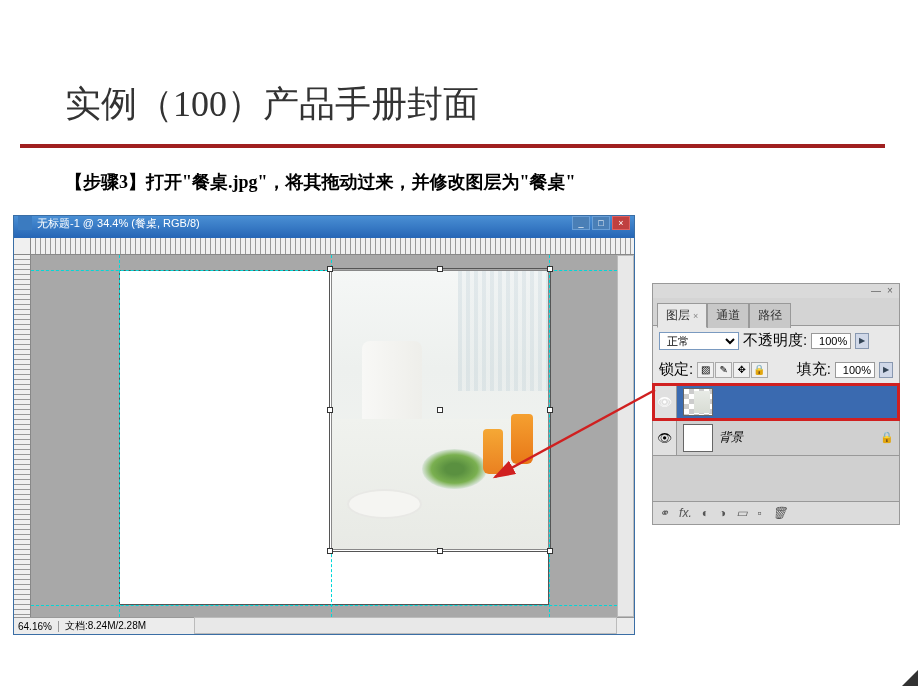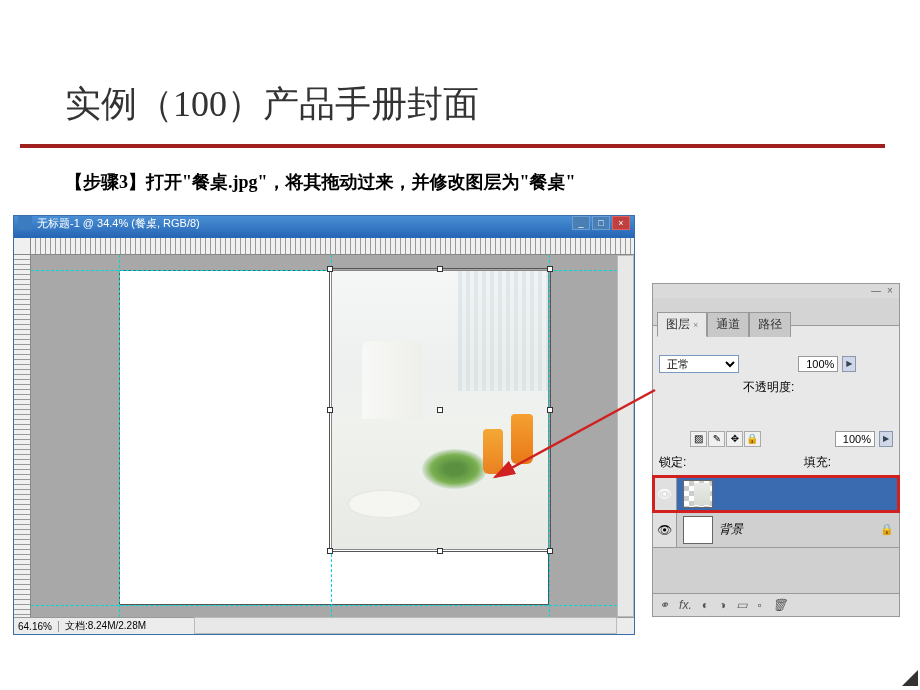--- a/index.html
+++ b/index.html
@@ -49,27 +49,27 @@
     
     .ps-statusbar { position: absolute; left:0; right:0; bottom:0; height:17px; background: #ececec; border-top: 1px solid #999; font-size: 10px; display: flex; align-items: center; padding: 0 4px; }
     .ps-zoom { border-right: 1px solid #999; padding-right: 6px; margin-right: 6px; }
     .ps-scroll-h { position: absolute; left: 180px; right: 17px; bottom: 0; height: 17px; background: #e8e8e8; border: 1px solid #bbb; }
     .ps-scroll-v { position: absolute; right: 0; top: 39px; bottom: 17px; width: 17px; background: #e8e8e8; border: 1px solid #bbb; }
     
     .layers-panel { position: absolute; right: 20px; top: 283px; width: 248px; background: #e8e8e8; border: 1px solid #999; font-size: 12px; }
     .lp-close-row { display: flex; justify-content: flex-end; padding: 1px 2px; background: #dadada; }
     .lp-close-btn { width: 14px; height: 12px; font-size: 10px; text-align: center; color: #666; }
     .lp-tabs { display: flex; background: #d4d4d4; padding: 2px 4px 0 4px; gap: 0; }
-    .lp-tab { padding: 3px 8px; font-size: 12px; background: #c8c8c8; border: 1px solid #999; border-bottom: none; color: #333; position: relative; top: 12px; }
+    .lp-tab { padding: 3px 8px; font-size: 12px; background: #c8c8c8; border: 1px solid #999; border-bottom: none; color: #333; position: relative; top: 3px; }
     .lp-tab.active { background: #e8e8e8; border-bottom: 1px solid #e8e8e8; }
     .lp-tab .tab-x { font-size: 9px; margin-left: 3px; color: #888; }
     
     .lp-row1 { display: flex; align-items: center; padding: 5px 6px; gap: 4px; border-top: 1px solid #999; }
     .lp-select { background: #fff; border: 1px solid #7a9ac0; font-size: 11px; padding: 1px 3px; width: 80px; }
-    .lp-label { font-size: 12px; margin-top: 48px; }
+    .lp-label { font-size: 15px; }
     .lp-pct { background: #fff; border: 1px solid #999; font-size: 11px; padding: 1px 3px; width: 40px; text-align: right; }
     .lp-dropdown-btn { width: 14px; height: 16px; background: #d0d8e8; border: 1px solid #8898b0; font-size: 8px; text-align: center; line-height: 14px; color: #345; }
     
     .lp-row2 { display: flex; align-items: center; padding: 5px 6px; gap: 4px; }
     .lock-icons { display: flex; gap: 1px; }
     .lock-icon { width: 17px; height: 16px; background: #f0f0f0; border: 1px solid #aaa; font-size: 10px; text-align: center; line-height: 14px; }
     
     .lp-layers { background: #d0d0d0; }
     .layer-row { display: flex; align-items: center; height: 36px; border-bottom: 1px solid #999; }
     .layer-row.selected { background: #3a6ab0; color: #fff; }

